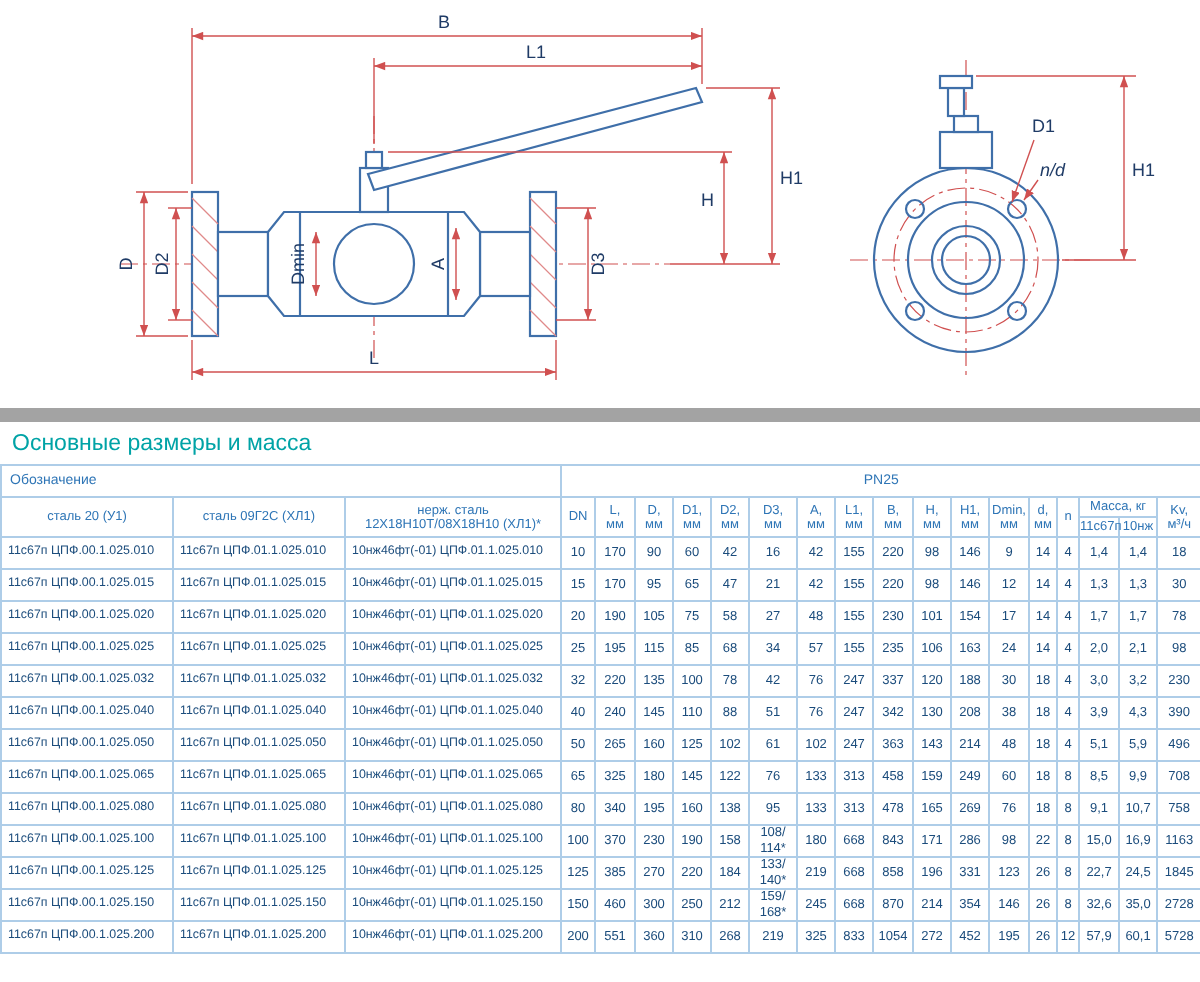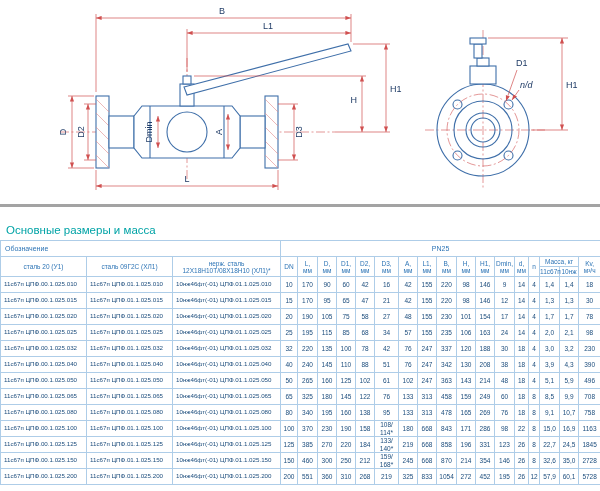--- a/index.html
+++ b/index.html
@@ -8,22 +8,22 @@
     font-family:"Liberation Sans",sans-serif;
   }
   .drawing-panel{width:600px;height:202px;}
   .p{stroke:#3f6fa9;fill:none;stroke-width:1.1;}
   .pf{stroke:#3f6fa9;fill:#ffffff;stroke-width:1.1;}
   .dim{stroke:#d05050;stroke-width:.7;fill:none;}
   .cl{stroke:#d05050;stroke-width:.6;stroke-dasharray:9 2.5 2 2.5;fill:none;}
   .ht{stroke:#e08a8a;stroke-width:.6;}
   .lb{fill:#1f3b66;font-family:"Liberation Sans",sans-serif;font-size:9px;}
   .section-title{
-    color:#00a3a6;font-size:11.5px;padding:17px 0 4px 6px;
-    border-top:3px solid #a3a3a3;margin-top:2px;
+    color:#00a3a6;font-size:11.5px;padding:5px 0 4px 6px;
+    border-top:7px solid #a3a3a3;margin-top:2px;
   }
   table{
     border-collapse:collapse;width:600px;table-layout:fixed;
     font-family:"Liberation Sans",sans-serif;
   }
   th,td{border:1px solid #aecde8;font-weight:normal;}
   thead th{color:#2e75b6;font-size:6.5px;padding:1px 0;text-align:center;}
   .grp{font-size:7px;height:13px;}
   .grp.left{text-align:left;padding-left:4px;}
   .steel{padding:0 2px;}

